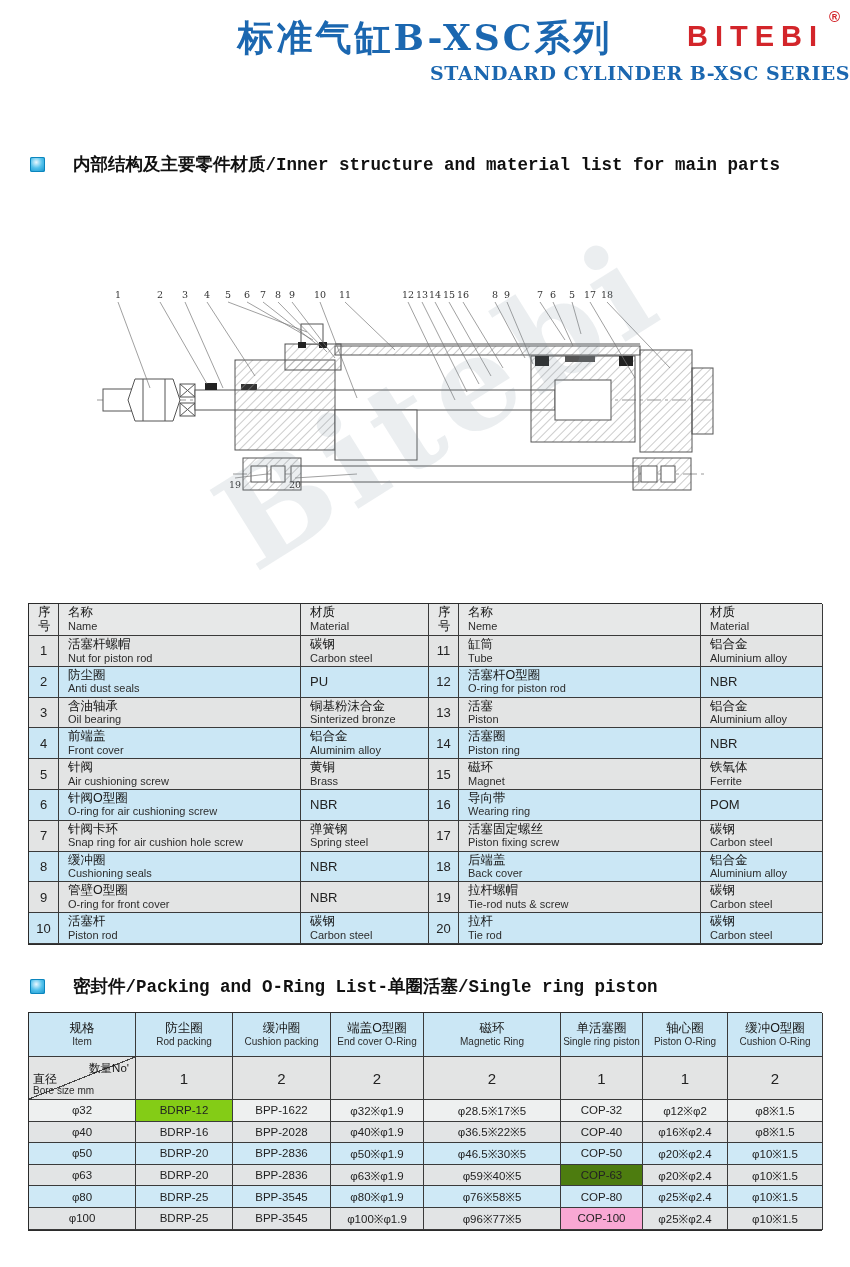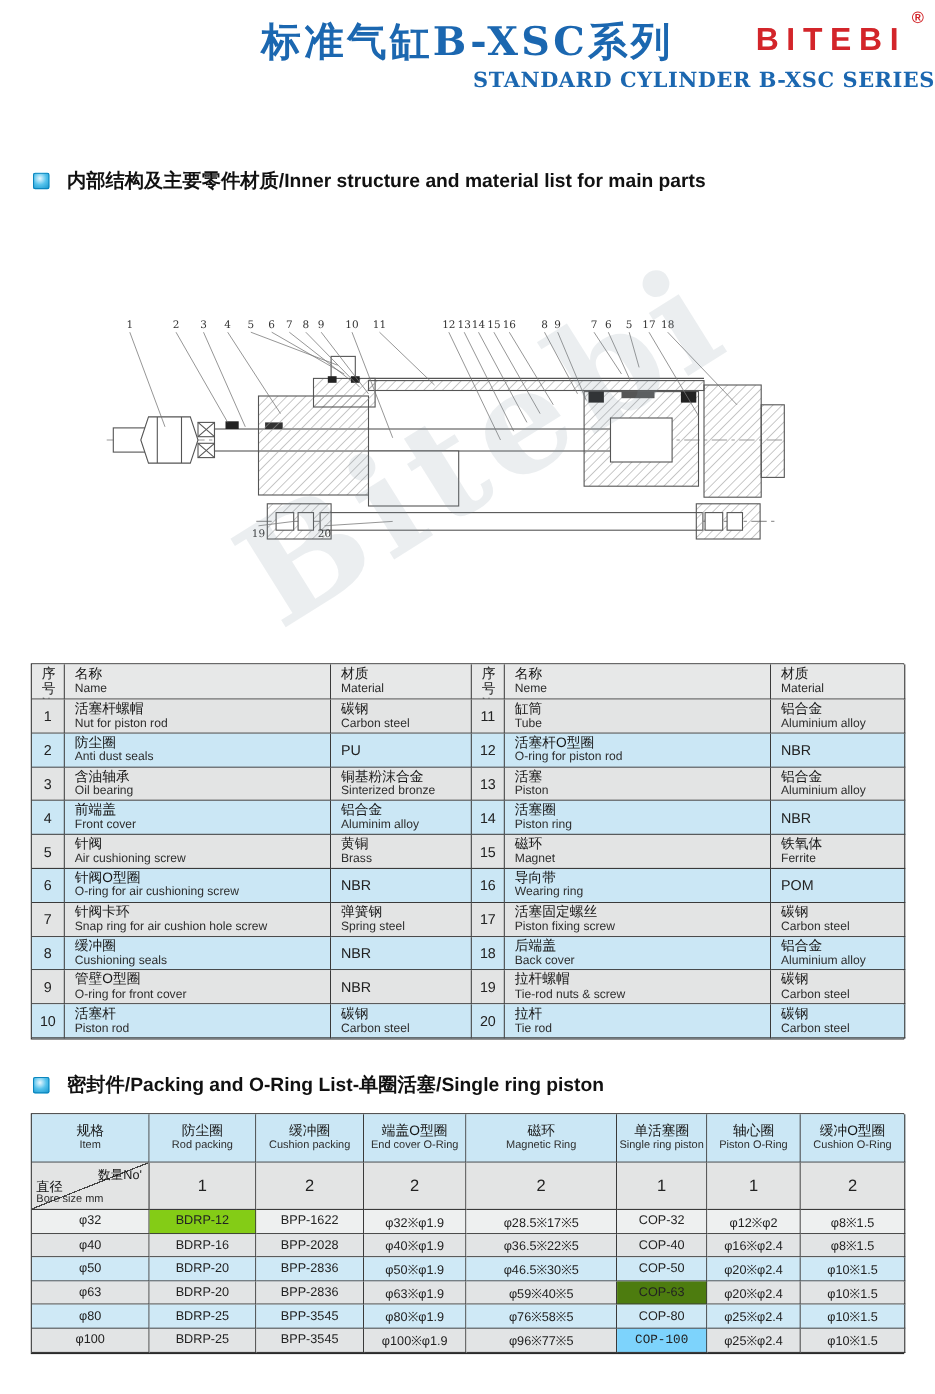--- a/index.html
+++ b/index.html
@@ -13,21 +13,21 @@
             font-family:"DejaVu Serif",serif;font-weight:700;font-size:19px;
             letter-spacing:.5px;color:#1b67b0;}
   .brand{position:absolute;top:20px;right:26px;font-weight:800;font-size:29px;
          letter-spacing:7px;color:#d3252a;}
   .brand .reg{position:absolute;top:-12px;right:-16px;font-size:15px;letter-spacing:0;}
   
   .section-head{position:absolute;left:30px;display:flex;align-items:center;}
   .section-head .bullet{width:15px;height:15px;border-radius:2px;flex:0 0 15px;
       background:radial-gradient(circle at 42% 35%, #eaf8ff 0%, #54c2ec 45%, #0d8fc8 100%);
       box-shadow:0 0 0 1px #0b85bd inset;}
-  .section-head .txt{margin-left:16px;font-family:Liberation Sans, sans-serif;
+  .section-head .txt{margin-left:28px;font-family:Liberation Mono, monospace;
       font-weight:700;font-size:17.5px;color:#111;}
   
   .diagram{position:absolute;top:288px;left:95px;width:620px;height:212px;}
   .watermark{position:absolute;top:470px;left:190px;width:560px;
       font:700 130px "DejaVu Serif",serif;color:rgba(130,148,162,0.16);
       transform:rotate(-32deg);transform-origin:left top;pointer-events:none;
       letter-spacing:8px;}
   
   .parts-table{position:absolute;top:603px;left:28px;width:794px;
       display:grid;grid-template-columns:30px 242px 128px 30px 242px 122px;
@@ -476,19 +476,19 @@
       <div class="pd" style="background: rgb(207, 233, 246);">φ80※φ1.9</div>
       <div class="pd" style="background: rgb(207, 233, 246);">φ76※58※5</div>
       <div class="pd" style="background: rgb(207, 233, 246);">COP-80</div>
       <div class="pd" style="background: rgb(207, 233, 246);">φ25※φ2.4</div>
       <div class="pd" style="background: rgb(207, 233, 246);">φ10※1.5</div>
       <div class="pd" style="background: rgb(226, 228, 229);">φ100</div>
       <div class="pd" style="background: rgb(226, 228, 229);">BDRP-25</div>
       <div class="pd" style="background: rgb(226, 228, 229);">BPP-3545</div>
       <div class="pd" style="background: rgb(226, 228, 229);">φ100※φ1.9</div>
       <div class="pd" style="background: rgb(226, 228, 229);">φ96※77※5</div>
-      <div class="pd" style="background: #7dd3fc; font-family: Liberation Mono, monospace;">COP-100</div>
+      <div class="pd" style="background: #f9a8d4;">COP-100</div>
       <div class="pd" style="background: rgb(226, 228, 229);">φ25※φ2.4</div>
       <div class="pd" style="background: rgb(226, 228, 229);">φ10※1.5</div>
     </div>
 
 
 </div>
 
 </body></html>

